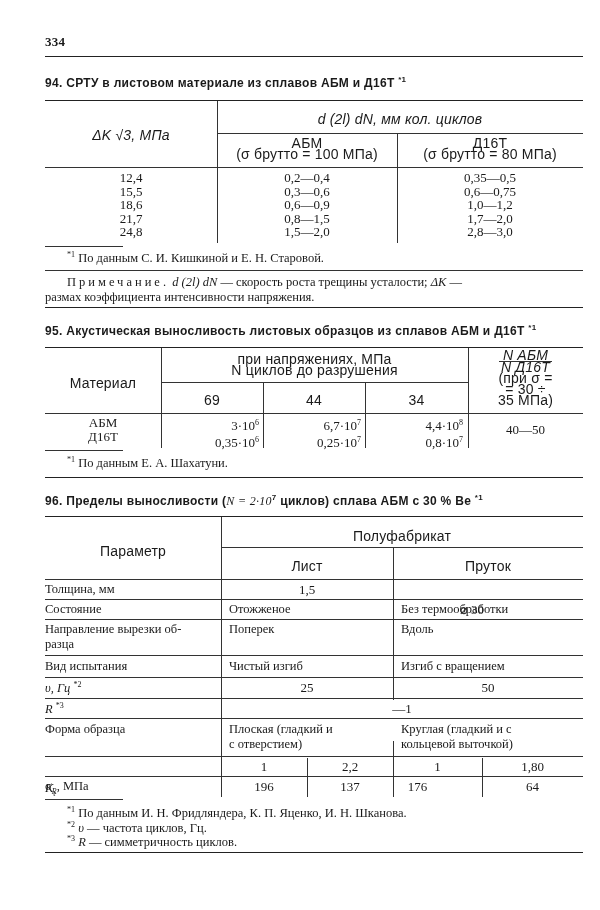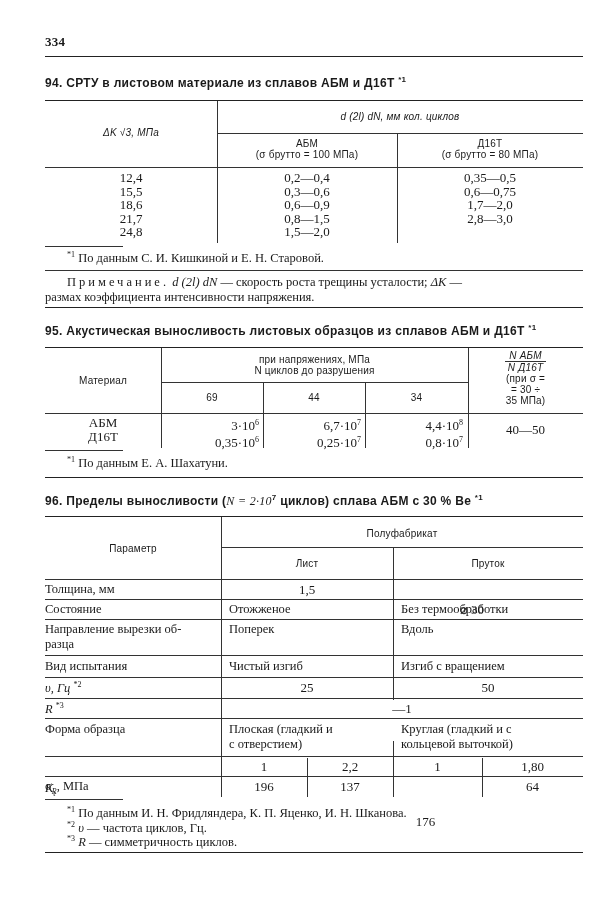--- a/index.html
+++ b/index.html
@@ -17,21 +17,21 @@
   .head-rule { position: absolute; top: 56px; left: 0; width: 538px; border-top: 1.5px solid #222; }
 
   .tbl-title { position: absolute; left: 0; font-family: "Liberation Sans", sans-serif; font-weight: bold; font-size: 12px; letter-spacing: 0.3px; white-space: nowrap; }
   .tbl-title sup { font-size: 8px; }
 
   .rule-thick { position: absolute; left: 0; width: 538px; border-top: 1.5px solid #222; }
   .rule { position: absolute; border-top: 1px solid #333; }
   .vline { position: absolute; border-left: 1px solid #333; }
 
   .cell { position: absolute; text-align: center; white-space: nowrap; }
-  .small { font-family: "Liberation Sans", sans-serif; font-size: 10px; letter-spacing: 0.2px; }
+  .small { font-family: "Liberation Sans", sans-serif; font-size: 14px; letter-spacing: 0.2px; }
   .num { font-size: 13px; line-height: 13.5px; }
   .txt { font-size: 12.5px; }
   .left { text-align: left; }
   .ital { font-style: italic; }
   sup.s { font-size: 8px; vertical-align: 5px; }
   .fn { position: absolute; font-size: 12.5px; white-space: nowrap; text-align: center; }
   .fn sup { font-size: 8px; }
   .fn-rule { position: absolute; left: 0; width: 78px; border-top: 1px solid #333; }
   .spaced { letter-spacing: 3px; }
 </style>
@@ -81,20 +81,21 @@
   <div class="cell num" style="left:172px; width:180px; top:171px;">
     <div>0,2—0,4</div>
     <div>0,3—0,6</div>
     <div>0,6—0,9</div>
     <div>0,8—1,5</div>
     <div>1,5—2,0</div>
   </div>
   <div class="cell num" style="left:352px; width:186px; top:171px;">
     <div>0,35—0,5</div>
     <div>0,6—0,75</div>
+    <div>1,0—1,2</div>
     <div>1,7—2,0</div>
     <div>2,8—3,0</div>
   </div>
 
   <div class="fn-rule" style="top:246px;"></div>
   <div class="fn" style="left:22px; top:250px;">
     <sup>*1</sup>
     <span>По данным С. И. Кишкиной и Е. Н. Старовой.</span>
   </div>
   <div class="rule" style="left:0; width:538px; top:270px;"></div>
@@ -236,21 +237,21 @@
   <div class="cell num" style="left:176px; width:86px; top:760px;">1</div>
   <div class="cell num" style="left:262px; width:86px; top:760px;">2,2</div>
   <div class="cell num" style="left:348px; width:89px; top:760px;">1</div>
   <div class="cell num" style="left:437px; width:101px; top:760px;">1,80</div>
 
   <div class="cell txt left" style="left:0; top:779px;">
     <span>σ</span><sub class="ital" style="font-size:8px;">R</sub><span>, МПа</span>
   </div>
   <div class="cell num" style="left:176px; width:86px; top:780px;">196</div>
   <div class="cell num" style="left:262px; width:86px; top:780px;">137</div>
-  <div class="cell num" style="left:336px; width:89px; top:780px;margin-top:35px;">176</div>
+  <div class="cell num" style="left:328px; width:89px; top:780px;">176</div>
   <div class="cell num" style="left:437px; width:101px; top:780px;">64</div>
 
   <div class="fn-rule" style="top:799px;"></div>
   <div class="fn" style="left:22px; top:805px;">
     <sup>*1</sup>
     <span>По данным И. Н. Фридляндера, К. П. Яценко, И. Н. Шканова.</span>
   </div>
   <div class="fn" style="left:22px; top:820px;">
     <sup>*2</sup>
     <span class="ital">υ</span><span> — частота циклов, Гц.</span>

